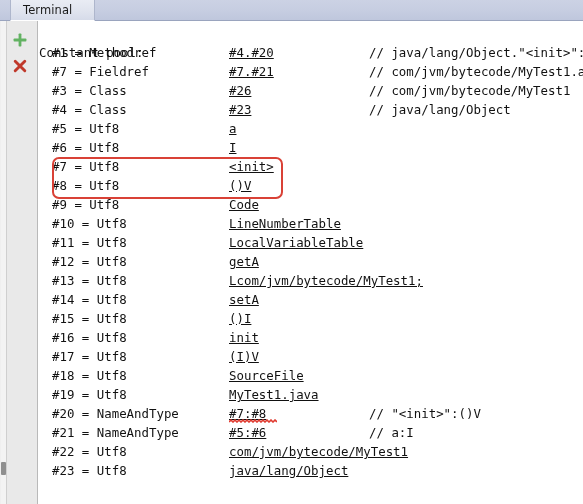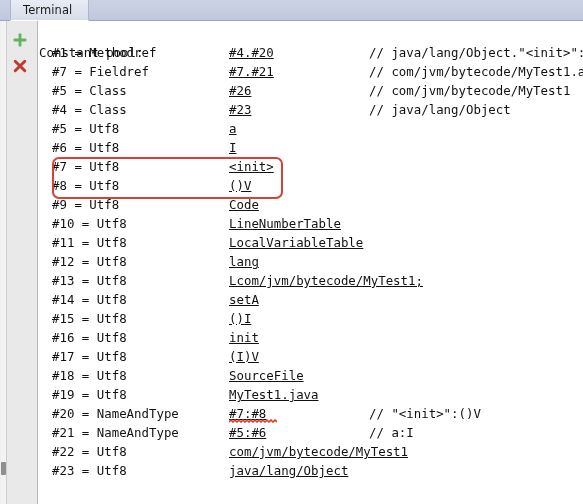--- a/index.html
+++ b/index.html
@@ -33,21 +33,21 @@
     height: 21px;
     background: linear-gradient(to bottom, #ccd2e4 0%, #c6cde1 55%, #bfc7dd 100%);
     border-bottom: 1px solid #9aa4be;
     box-sizing: border-box;
   }
   .tab {
     position: absolute;
     left: 10px;
     top: 0px;
     height: 21px;
-    padding: 0 16px 0 12px;
+    padding: 0 22px 0 12px;
     display: flex;
     align-items: center;
     background: linear-gradient(to bottom, #e9ecf4 0%, #dfe3ee 60%, #d6dbe9 100%);
     border-left: 1px solid #aeb6cc;
     border-right: 1px solid #aeb6cc;
     border-bottom: 1px solid #ffffff;
     box-sizing: border-box;
     font-size: 11.5px;
     color: #1a1a1a;
     letter-spacing: 0.1px;
@@ -214,30 +214,30 @@
 
   <div class="code">
 
     <div class="line flush" style="top:3px;">
       <span class="col-idx">Constant pool:</span>
     </div>
 
     <div id="rows">
         <div class="line" style="top: 22px;"><span class="col-idx">#1 = Methodref</span><span class="col-val">#4.#20</span><span class="col-cmt">// java/lang/Object."&lt;init&gt;":()V</span></div>
         <div class="line" style="top: 41px;"><span class="col-idx">#7 = Fieldref</span><span class="col-val">#7.#21</span><span class="col-cmt">// com/jvm/bytecode/MyTest1.a:I</span></div>
-        <div class="line" style="top: 60px;"><span class="col-idx">#5 = Class</span><span class="col-val">#26</span><span class="col-cmt">// com/jvm/bytecode/MyTest1</span></div>
+        <div class="line" style="top: 60px;"><span class="col-idx">#3 = Class</span><span class="col-val">#26</span><span class="col-cmt">// com/jvm/bytecode/MyTest1</span></div>
         <div class="line" style="top: 79px;"><span class="col-idx">#4 = Class</span><span class="col-val">#23</span><span class="col-cmt">// java/lang/Object</span></div>
         <div class="line" style="top: 98px;"><span class="col-idx">#5 = Utf8</span><span class="col-val">a</span></div>
         <div class="line" style="top: 117px;"><span class="col-idx">#6 = Utf8</span><span class="col-val">I</span></div>
         <div class="line" style="top: 136px;"><span class="col-idx">#7 = Utf8</span><span class="col-val">&lt;init&gt;</span></div>
         <div class="line" style="top: 155px;"><span class="col-idx">#8 = Utf8</span><span class="col-val">()V</span></div>
         <div class="line" style="top: 174px;"><span class="col-idx">#9 = Utf8</span><span class="col-val">Code</span></div>
         <div class="line" style="top: 193px;"><span class="col-idx">#10 = Utf8</span><span class="col-val">LineNumberTable</span></div>
         <div class="line" style="top: 212px;"><span class="col-idx">#11 = Utf8</span><span class="col-val">LocalVariableTable</span></div>
-        <div class="line" style="top: 231px;"><span class="col-idx">#12 = Utf8</span><span class="col-val">lang</span></div>
+        <div class="line" style="top: 231px;"><span class="col-idx">#12 = Utf8</span><span class="col-val">getA</span></div>
         <div class="line" style="top: 250px;"><span class="col-idx">#13 = Utf8</span><span class="col-val">Lcom/jvm/bytecode/MyTest1;</span></div>
         <div class="line" style="top: 269px;"><span class="col-idx">#14 = Utf8</span><span class="col-val">setA</span></div>
         <div class="line" style="top: 288px;"><span class="col-idx">#15 = Utf8</span><span class="col-val">()I</span></div>
         <div class="line" style="top: 307px;"><span class="col-idx">#16 = Utf8</span><span class="col-val">init</span></div>
         <div class="line" style="top: 326px;"><span class="col-idx">#17 = Utf8</span><span class="col-val">(I)V</span></div>
         <div class="line" style="top: 345px;"><span class="col-idx">#18 = Utf8</span><span class="col-val">SourceFile</span></div>
         <div class="line" style="top: 364px;"><span class="col-idx">#19 = Utf8</span><span class="col-val">MyTest1.java</span></div>
         <div class="line" style="top: 383px;"><span class="col-idx">#20 = NameAndType</span><span class="col-val">#7:#8</span><span class="col-cmt">// "&lt;init&gt;":()V</span></div>
         <div class="line" style="top: 402px;"><span class="col-idx">#21 = NameAndType</span><span class="col-val">#5:#6</span><span class="col-cmt">// a:I</span></div>
         <div class="line" style="top: 421px;"><span class="col-idx">#22 = Utf8</span><span class="col-val">com/jvm/bytecode/MyTest1</span></div>

